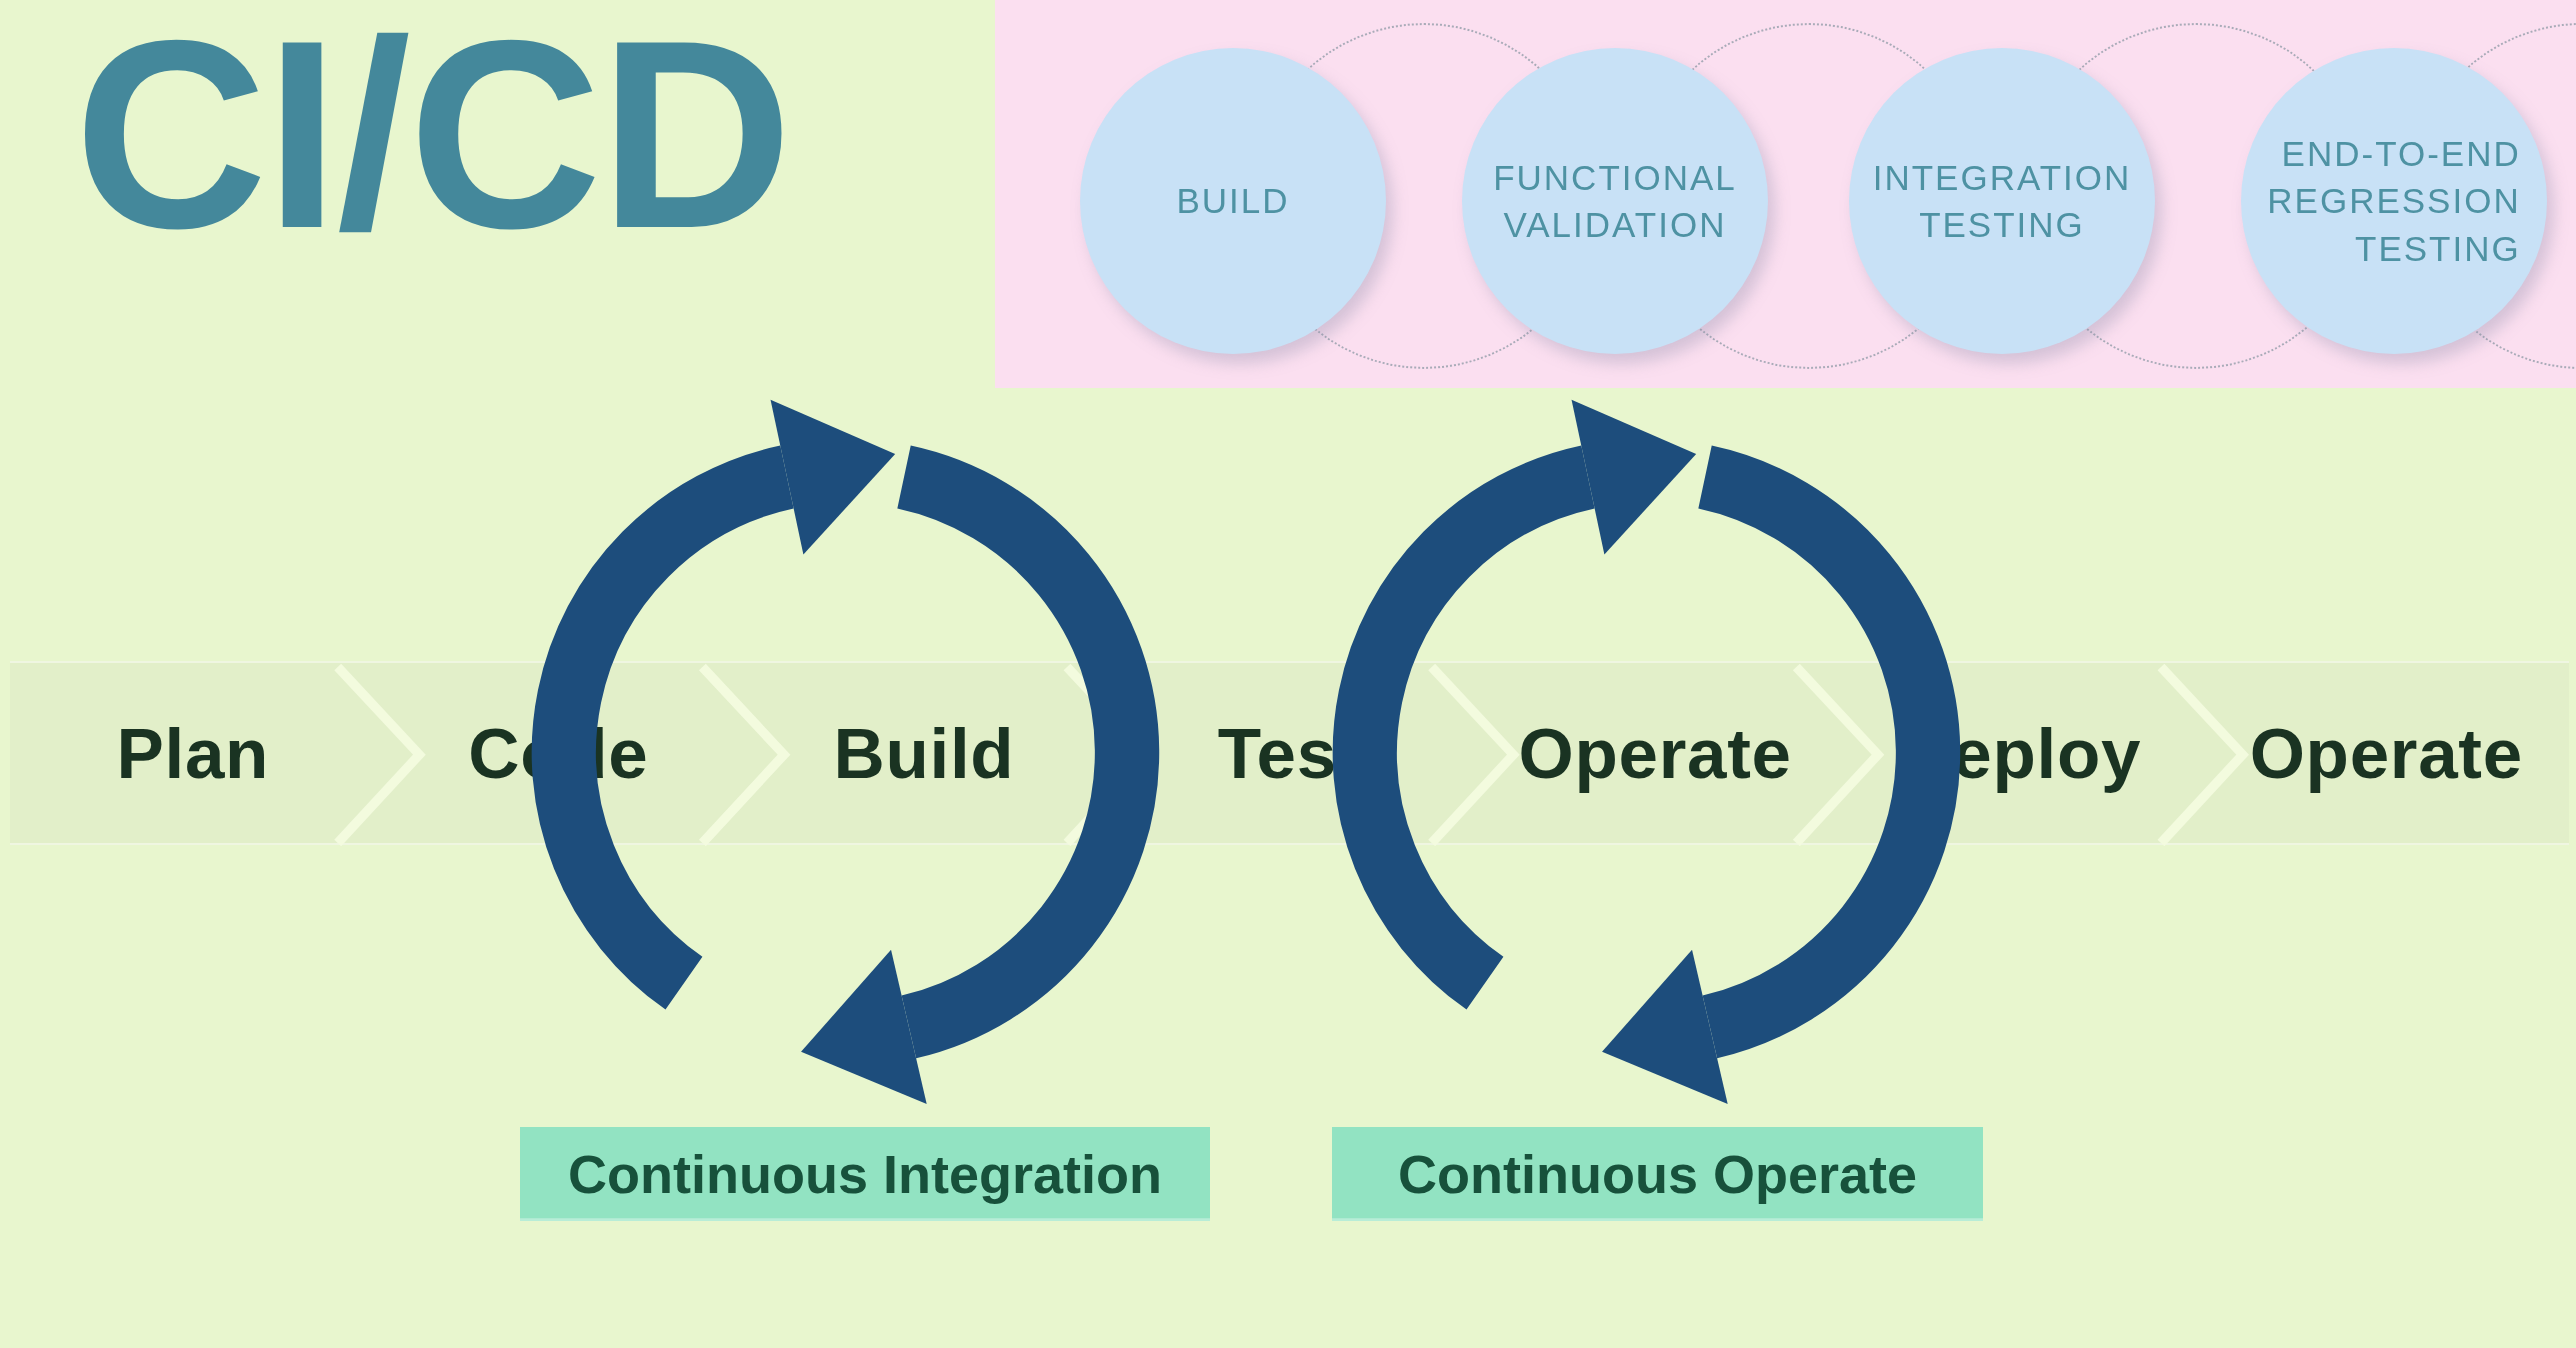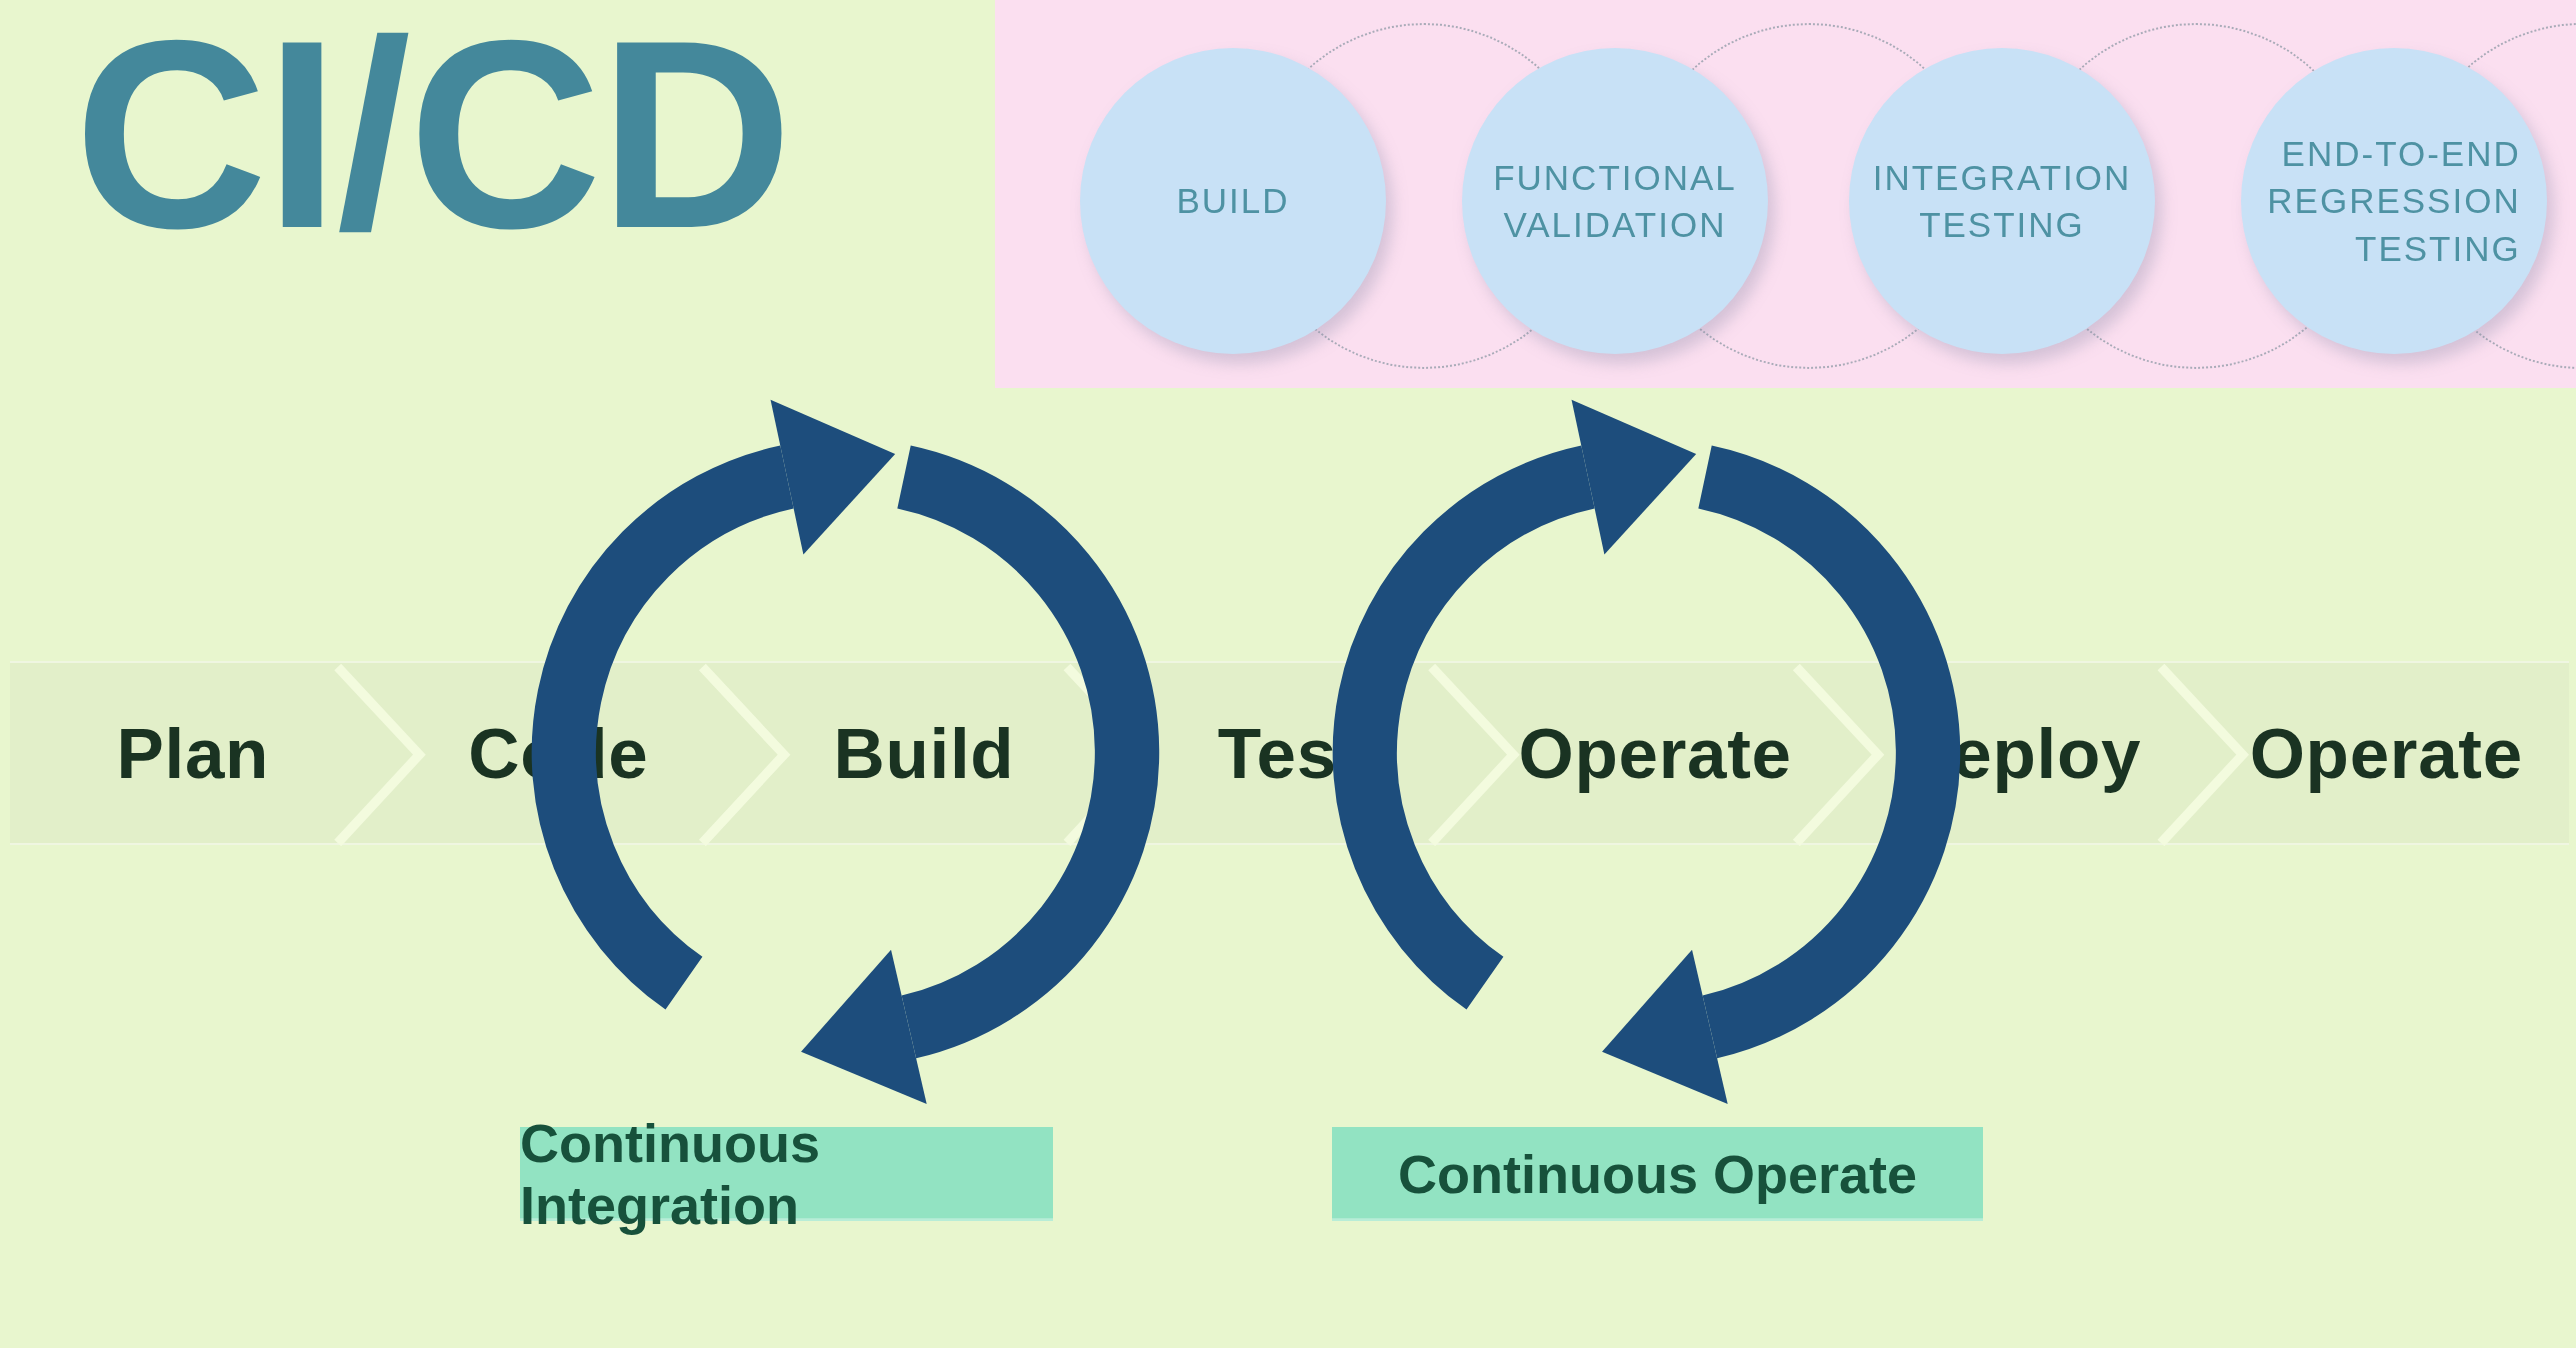--- a/index.html
+++ b/index.html
@@ -119,21 +119,21 @@
   .loop-label {
     position: absolute;
     top: 1127px;
     height: 94px;
     background: var(--mint, #92e3c2);
     display: flex;
     align-items: center;
     justify-content: center;
     box-shadow: 0 -2.7px 0 rgba(255,255,255,0.35) inset;
   }
-  .loop-label.ci { left: 520px;  width: 533px; }
+  .loop-label.ci { left: 520px;  width: 690px; }
   .loop-label.cd { left: 1332px; width: 651px; }
   .loop-label span {
     font-size: 54px;
     font-weight: 700;
     color: var(--mint-text, #17513b);
   }
 </style>
 </head>
 <body>
 

